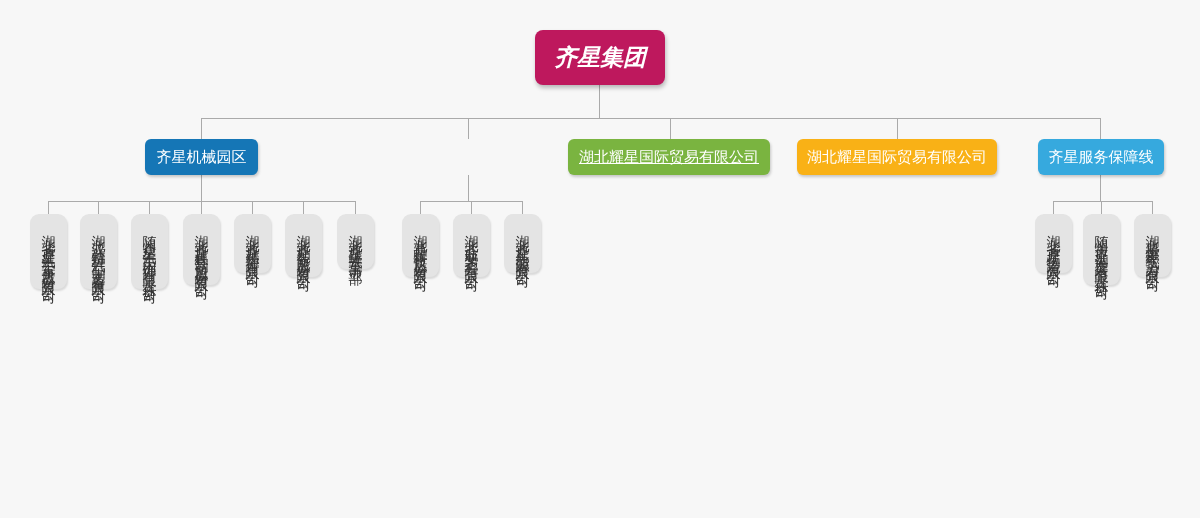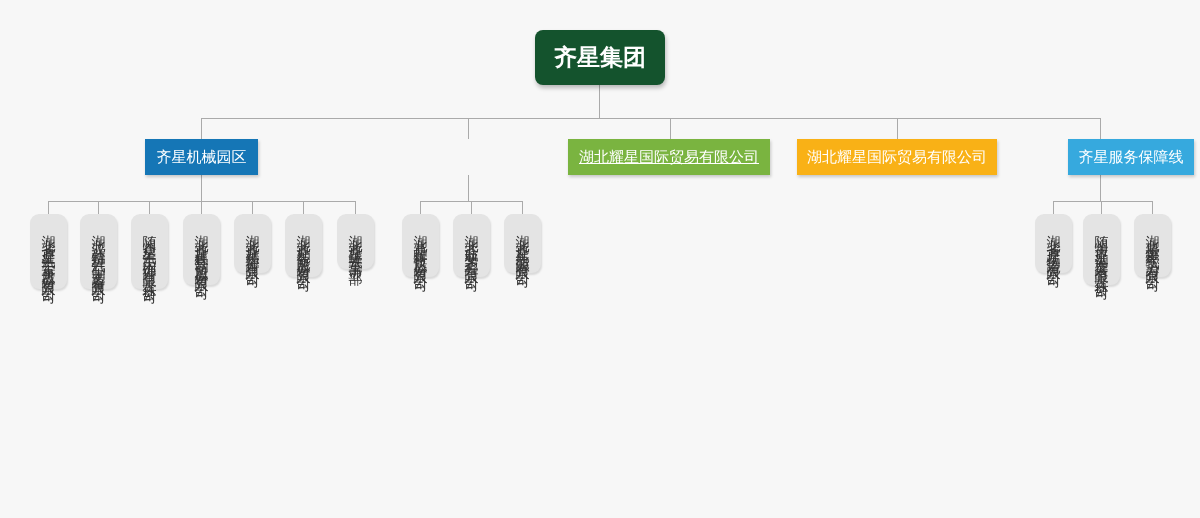--- a/index.html
+++ b/index.html
@@ -32,21 +32,21 @@
     font-size:23px;
     font-weight:600;
     border-radius:8px;
     box-shadow:1px 3px 4px rgba(0,0,0,0.25);
   }
   .branch{
     top:139px;
     height:36px;
     line-height:36px;
     font-size:15px;
-    border-radius:0;
+    border-radius:6px;
     box-shadow:1px 2px 3px rgba(0,0,0,0.2);
     white-space:nowrap;
   }
   .leaf{
     top:214px;
     width:37px;
     background:#e4e4e4;
     color:#333333;
     writing-mode:vertical-rl;
     text-orientation:upright;
@@ -86,26 +86,26 @@
   <div class="line" style="left:420px;top:201px;width:1px;height:13px;"></div>
   <div class="line" style="left:471px;top:201px;width:1px;height:13px;"></div>
   <div class="line" style="left:522px;top:201px;width:1px;height:13px;"></div>
 
   <div class="line" style="left:1100px;top:175px;width:1px;height:26px;"></div>
   <div class="line" style="left:1053px;top:201px;width:100px;height:1px;"></div>
   <div class="line" style="left:1053px;top:201px;width:1px;height:13px;"></div>
   <div class="line" style="left:1101px;top:201px;width:1px;height:13px;"></div>
   <div class="line" style="left:1152px;top:201px;width:1px;height:13px;"></div>
 
-  <div class="node root" style="background: #14532d;">齐星集团</div>
+  <div class="node root" style="background: #be185d; font-style: italic;">齐星集团</div>
 
   <div class="node branch" style="left: 145px; width: 113px; background: rgb(21, 118, 182);">齐星机械园区</div>
   <div class="node branch" style="left: 568px; width: 202px; background: rgb(122, 180, 64); text-decoration: underline;">湖北耀星国际贸易有限公司</div>
   <div class="node branch" style="left: 797px; width: 200px; background: rgb(249, 177, 22);">湖北耀星国际贸易有限公司</div>
-  <div class="node branch" style="left: 1068px; width: 126px; background: rgb(54, 169, 222);">齐星服务保障线</div>
+  <div class="node branch" style="left: 1038px; width: 126px; background: rgb(54, 169, 222);">齐星服务保障线</div>
 
   <div class="node leaf" style="left:30px;">湖北省齐星汽车车身股份有限公司</div>
   <div class="node leaf" style="left:80px;">湖北汉新特种汽车制造备有限公司</div>
   <div class="node leaf" style="left:131px;">随州众星汽车内饰件有限责任公司</div>
   <div class="node leaf" style="left:183px;">湖北齐星模具制造股份有限公司</div>
   <div class="node leaf" style="left:234px;">湖北齐星精密件有限公司</div>
   <div class="node leaf" style="left:285px;">湖北齐星智能股份有限公司</div>
   <div class="node leaf" style="left:337px;">湖北齐星罐式车事业部</div>
 
   <div class="node leaf" style="left:402px;">湖北晶星科技股份有限公司</div>

